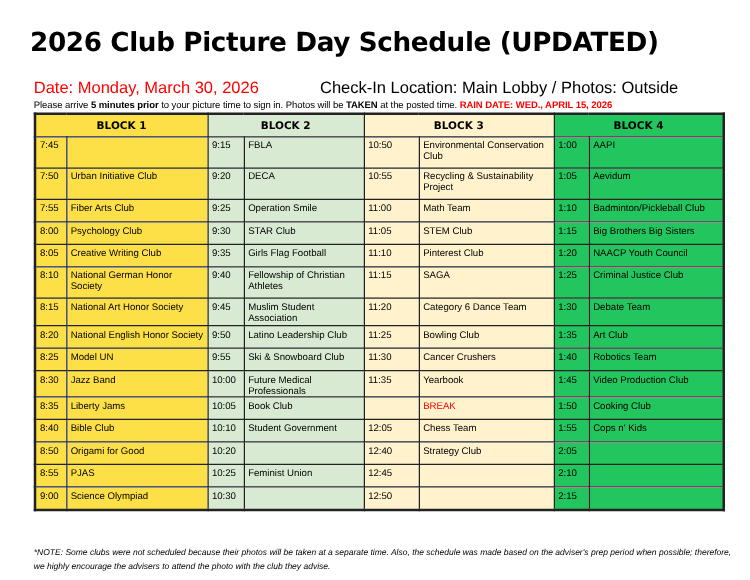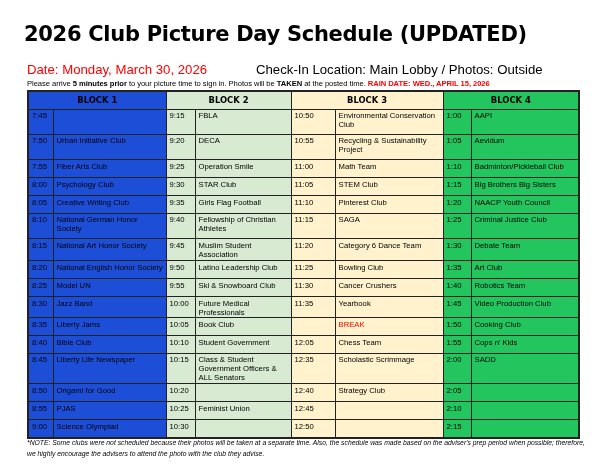--- a/index.html
+++ b/index.html
@@ -7,21 +7,21 @@
   .title { position:absolute; left:24px; top:22px; font-family:"DejaVu Sans", sans-serif; font-weight:bold; font-size:21px; letter-spacing:-0.3px; white-space:nowrap; }
   .subline { position:absolute; left:27px; top:62px; font-size:13.2px; font-weight:normal; white-space:nowrap; }
   .subline .date { color:#ff0000; }
   .subline .checkin { position:absolute; left:229px; top:0; color:#000; }
   .notice { position:absolute; left:27px; top:79px; font-size:7.6px; white-space:nowrap; letter-spacing:-0.05px; }
   .notice b { font-weight:bold; }
   .notice .rain { color:#ff0000; font-weight:bold;text-align:center; }
   table.sched { position:absolute; left:27px; top:90px; border-collapse:collapse; table-layout:fixed; width:551px; border:2px solid #222; }
   table.sched td, table.sched th { border:1.3px solid #222; font-size:7.7px; padding:2px 3px 0 3px; vertical-align:top; line-height:1.15; overflow:hidden; }
   table.sched th { font-family:"DejaVu Sans", sans-serif; font-weight:bold; font-size:8.4px; text-align:center; vertical-align:middle; height:17px; padding:0; }
-  .b1 { background:#1d4ed8; }
+  .b1 { background:#fde047; }
   .b2 { background:#d9ead3; }
   .b3 { background:#fff2cc; }
   .b4 { background:#22c55e; }
   tr.tall td { height:22px; }
   tr.short td { height:14px; padding-top:3px; }
   .brk { color:#ff0000; }
   .note { position:absolute; left:27px; top:437px; font-size:6.8px; font-style:italic; line-height:11px; width:560px; }
 </style>
 </head>
 <body>
@@ -166,30 +166,20 @@
       <tr class="short">
         <td class="b1">8:40</td>
         <td class="b1">Bible Club</td>
         <td class="b2">10:10</td>
         <td class="b2">Student Government</td>
         <td class="b3">12:05</td>
         <td class="b3">Chess Team</td>
         <td class="b4">1:55</td>
         <td class="b4">Cops n' Kids</td>
       </tr>
-      <tr class="tall">
-        <td class="b1">8:45</td>
-        <td class="b1">Liberty Life Newspaper</td>
-        <td class="b2">10:15</td>
-        <td class="b2">Class &amp; Student Government Officers &amp; ALL Senators</td>
-        <td class="b3">12:35</td>
-        <td class="b3">Scholastic Scrimmage</td>
-        <td class="b4">2:00</td>
-        <td class="b4">SADD</td>
-      </tr>
       <tr class="short">
         <td class="b1">8:50</td>
         <td class="b1">Origami for Good</td>
         <td class="b2">10:20</td>
         <td class="b2"></td>
         <td class="b3">12:40</td>
         <td class="b3">Strategy Club</td>
         <td class="b4">2:05</td>
         <td class="b4"></td>
       </tr>

